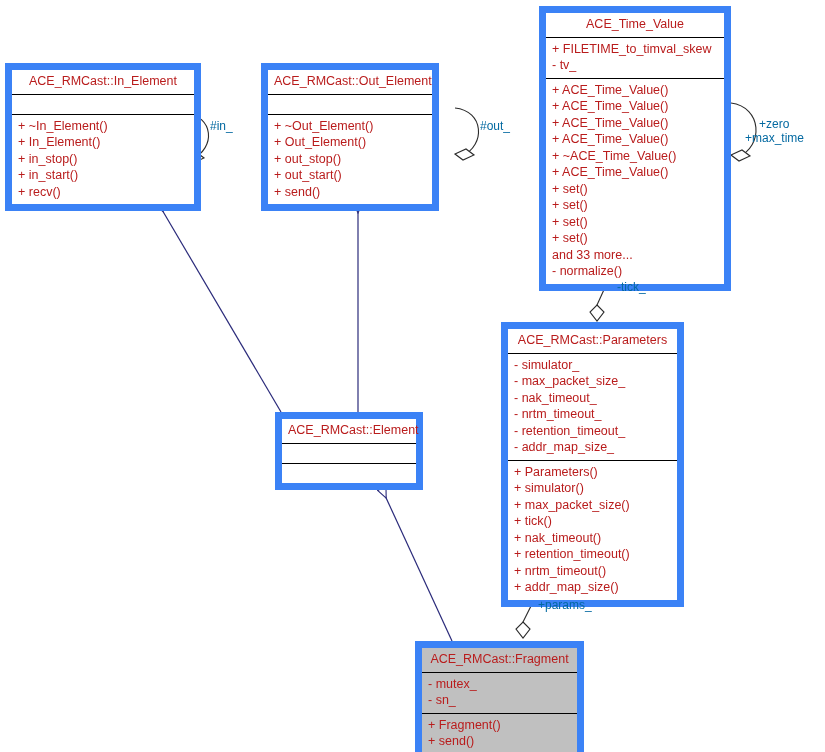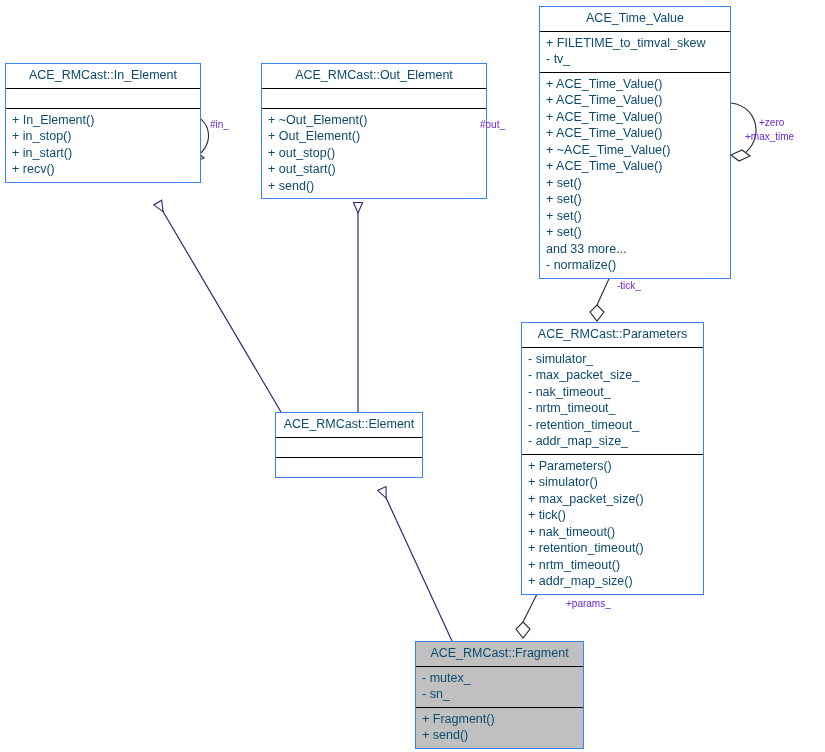--- a/index.html
+++ b/index.html
@@ -22,25 +22,25 @@
     position: absolute;
     left: 0;
     top: 0;
     width: 825px;
     height: 752px;
     pointer-events: none;
   }
   .uml-class {
     position: absolute;
     box-sizing: border-box;
-    border: 1px solid #3b82f6;
+    border: 7px solid #3b82f6;
     background: #ffffff;
     font-size: 12.5px;
     line-height: 1.32;
-    color: #0c4a6e;
+    color: #b91c1c;
     z-index: 5;
   }
   .uml-class.highlight {
     background: #c0c0c0;
   }
   .uml-title {
     text-align: center;
     padding: 3px 6px 4px 6px;
     border-bottom: 1px solid #000000;
     white-space: nowrap;
@@ -56,22 +56,22 @@
   .uml-section.empty {
     min-height: 19px;
     padding: 0;
   }
   .uml-row {
     white-space: nowrap;
     padding: 0 1px;
   }
   .edge-label {
     position: absolute;
-    font-size: 10px;
-    color: #6d28d9;
+    font-size: 12px;
+    color: #0369a1;
     white-space: nowrap;
     z-index: 6;
   }
 </style>
 </head>
 <body>
 
 <div id="diagram">
 
   <svg id="edges" width="825" height="752" viewBox="0 0 825 752">
@@ -116,28 +116,29 @@
     <g>
       <line x1="546" y1="576" x2="523" y2="622" stroke="#2b2b2b" stroke-width="1.1"></line>
       <path d="M 523 622 L 530 629 L 523 638 L 516 629 Z" fill="#ffffff" stroke="#2b2b2b" stroke-width="1.1"></path>
     </g>
   </svg>
 
   <div class="uml-class" style="left:5px; top:63px; width:196px;">
     <div class="uml-title">ACE_RMCast::In_Element</div>
     <div class="uml-section empty"></div>
     <div class="uml-section">
+      <div class="uml-row">+ ~In_Element()</div>
       <div class="uml-row">+ In_Element()</div>
       <div class="uml-row">+ in_stop()</div>
       <div class="uml-row">+ in_start()</div>
       <div class="uml-row">+ recv()</div>
     </div>
   </div>
 
-  <div class="uml-class" style="left:261px; top:63px; width:226px;">
+  <div class="uml-class" style="left:261px; top:63px; width:178px;">
     <div class="uml-title">ACE_RMCast::Out_Element</div>
     <div class="uml-section empty"></div>
     <div class="uml-section">
       <div class="uml-row">+ ~Out_Element()</div>
       <div class="uml-row">+ Out_Element()</div>
       <div class="uml-row">+ out_stop()</div>
       <div class="uml-row">+ out_start()</div>
       <div class="uml-row">+ send()</div>
     </div>
   </div>
@@ -157,21 +158,21 @@
       <div class="uml-row">+ ACE_Time_Value()</div>
       <div class="uml-row">+ set()</div>
       <div class="uml-row">+ set()</div>
       <div class="uml-row">+ set()</div>
       <div class="uml-row">+ set()</div>
       <div class="uml-row">and 33 more...</div>
       <div class="uml-row">- normalize()</div>
     </div>
   </div>
 
-  <div class="uml-class" style="left:501px; top:322px; width:183px;margin-left:20px;">
+  <div class="uml-class" style="left:501px; top:322px; width:183px;">
     <div class="uml-title">ACE_RMCast::Parameters</div>
     <div class="uml-section">
       <div class="uml-row">- simulator_</div>
       <div class="uml-row">- max_packet_size_</div>
       <div class="uml-row">- nak_timeout_</div>
       <div class="uml-row">- nrtm_timeout_</div>
       <div class="uml-row">- retention_timeout_</div>
       <div class="uml-row">- addr_map_size_</div>
     </div>
     <div class="uml-section">
@@ -207,15 +208,15 @@
   <div class="edge-label" style="left:210px; top:119px;">#in_</div>
 
   <div class="edge-label" style="left:480px; top:119px;text-align:center;">#out_</div>
 
   <div class="edge-label" style="left:759px; top:117px;">+zero</div>
 
   <div class="edge-label" style="left:745px; top:131px;text-align:right;">+max_time</div>
 
   <div class="edge-label" style="left:617px; top:280px;">-tick_</div>
 
-  <div class="edge-label" style="left:566px; top:598px;">+params_</div>
+  <div class="edge-label" style="left:538px; top:598px;">+params_</div>
 
 </div>
 
 </body></html>

